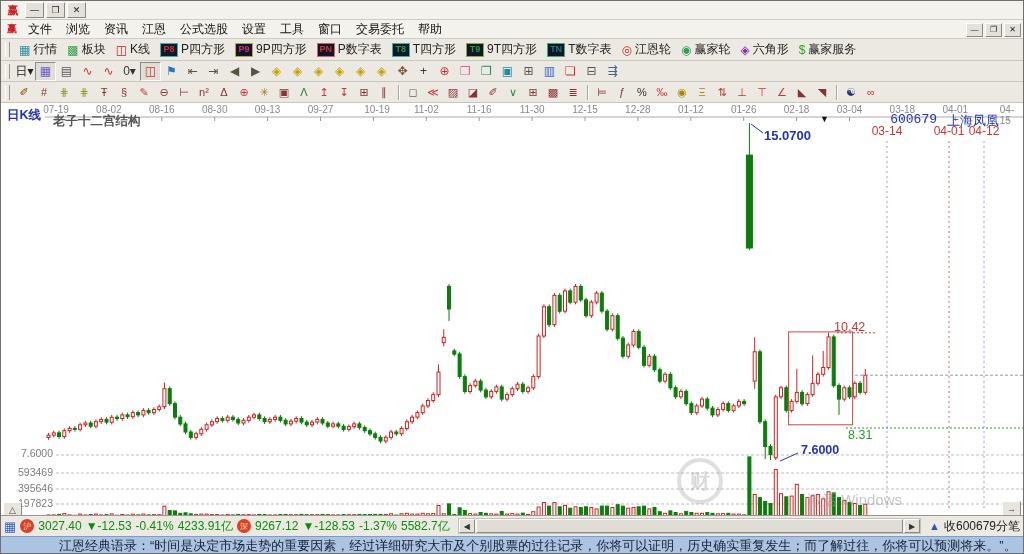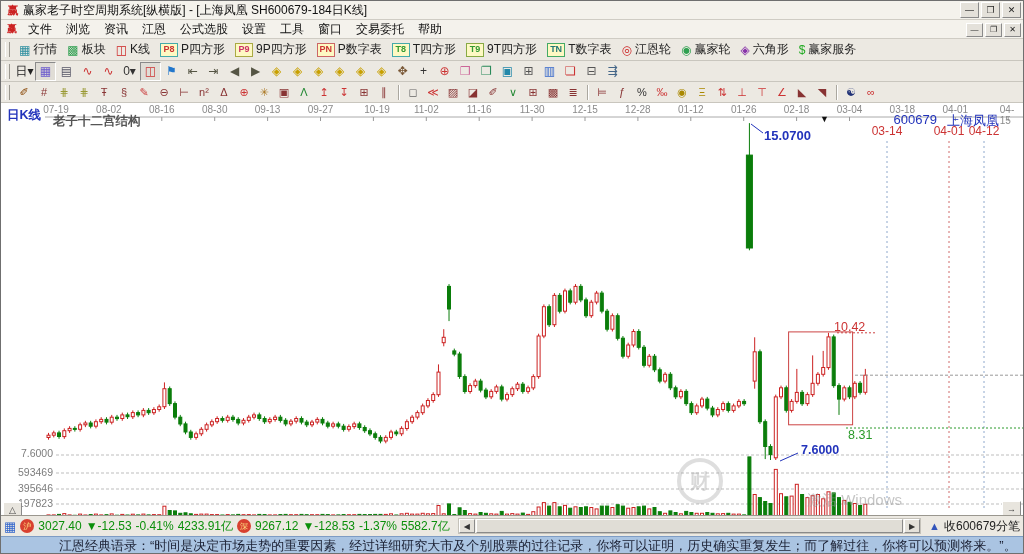--- a/index.html
+++ b/index.html
@@ -21,21 +21,21 @@
   
   .tb{display:flex;align-items:center;background:#ece9e2;border-bottom:1px solid #c9c6be;padding:0 2px;}
   .tb1{height:21px;}
   .tb2{height:20px;}
   .tb3{height:20px;}
   .grip{width:3px;height:15px;border-left:1px solid #fff;border-right:1px solid #9a978f;margin:0 4px 0 2px;}
   .sep{width:1px;height:15px;background:#aaa79f;margin:0 4px;box-shadow:1px 0 0 #fff;}
   .tb1btn{display:inline-flex;align-items:center;gap:3px;padding:1px 5px;height:17px;cursor:default;}
   .tb1btn .g{font-size:12px;line-height:12px;}
   .tag{display:inline-flex;align-items:center;justify-content:center;width:16px;height:12px;
-       background:#fef9c3;border:1px solid;font-size:9px;font-weight:bold;line-height:9px;}
+       background:#0f172a;border:1px solid;font-size:9px;font-weight:bold;line-height:9px;}
   .tbbtn{width:19px;height:17px;display:inline-flex;align-items:center;justify-content:center;
          font-size:12px;line-height:12px;cursor:default;border:1px solid transparent;}
   .tbbtn.pressed{border:1px solid;border-color:#8a8a8a #fff #fff #8a8a8a;background:#e0ddd6;}
   .tb3 .tbbtn{width:18px;font-size:11px;}
   
   #chart{position:relative;width:1024px;height:412px;background:#fff;overflow:hidden;}
   #chart .lbl{position:absolute;white-space:nowrap;}
   .datetick{position:absolute;top:1px;font-size:10px;color:#8a8a8a;transform:translateX(-50%);}
   .futdate{position:absolute;top:21px;font-size:12px;color:#cc3333;transform:translateX(-50%);}
   .axlbl{position:absolute;left:6px;width:46px;text-align:right;font-size:10.5px;color:#7d7d7d;}
@@ -60,21 +60,20 @@
             display:flex;align-items:center;box-sizing:border-box;}
   .quotebar span{padding-left:58px;font-size:13px;color:#1b2033;white-space:nowrap;}
 </style>
 </head>
 <body>
 
 <div id="app">
 
   <div class="titlebar">
     <span class="appicon">赢</span>
-    <span class="titletext">赢家老子时空周期系统[纵横版] - [上海凤凰  SH600679-184日K线]</span>
     <span id="winbtns"><span class="winbtn">—</span><span class="winbtn">❐</span><span class="winbtn">✕</span></span>
   </div>
 
   <div class="menubar">
     <span class="appicon" style="width:12px;height:12px;font-size:10px;">赢</span>
     <span id="menuitems" style="display:inline-flex;">
         <span class="menuitem">文件</span>
         <span class="menuitem">浏览</span>
         <span class="menuitem">资讯</span>
         <span class="menuitem">江恩</span>
@@ -726,21 +725,21 @@
         <line x1="836" y1="229.8" x2="876" y2="229.8" stroke="#cc4444" stroke-dasharray="2,2"></line>
         <line x1="845" y1="325.0" x2="1022" y2="325.0" stroke="#2a9a2a" stroke-dasharray="2,2"></line>
         <line x1="854" y1="272.2" x2="1022" y2="272.2" stroke="#999" stroke-dasharray="3,2"></line>
         <polyline points="750,21 762,30" fill="none" stroke="#2233bb" stroke-width="1"></polyline>
         <polyline points="797,350 779,358" fill="none" stroke="#2233bb" stroke-width="1"></polyline>
       </svg>
 
     <div class="lbl" style="left:6px;top:4px;color:#2233bb;font-weight:bold;font-size:12.5px;">日K线</div>
     <div class="lbl" style="left:52px;top:10px;color:#555;font-weight:bold;font-size:12.5px;">老子十二宫结构</div>
 
-    <div class="lbl" style="right:88px;top:9px;color:#2233bb;font-size:13px;">600679</div>
+    <div class="lbl" style="right:88px;top:9px;color:#2233bb;font-size:13px;font-family:Liberation Mono, monospace;">600679</div>
     <div class="lbl" style="right:26px;top:9px;color:#2233bb;font-size:13px;">上海凤凰</div>
 
     <div id="dateticks">
         <span class="datetick" style="left: 55px;">07-19</span>
         <span class="datetick" style="left: 107.9px;">08-02</span>
         <span class="datetick" style="left: 160.8px;">08-16</span>
         <span class="datetick" style="left: 213.7px;">08-30</span>
         <span class="datetick" style="left: 266.6px;">09-13</span>
         <span class="datetick" style="left: 319.5px;">09-27</span>
         <span class="datetick" style="left: 376px;">10-19</span>

